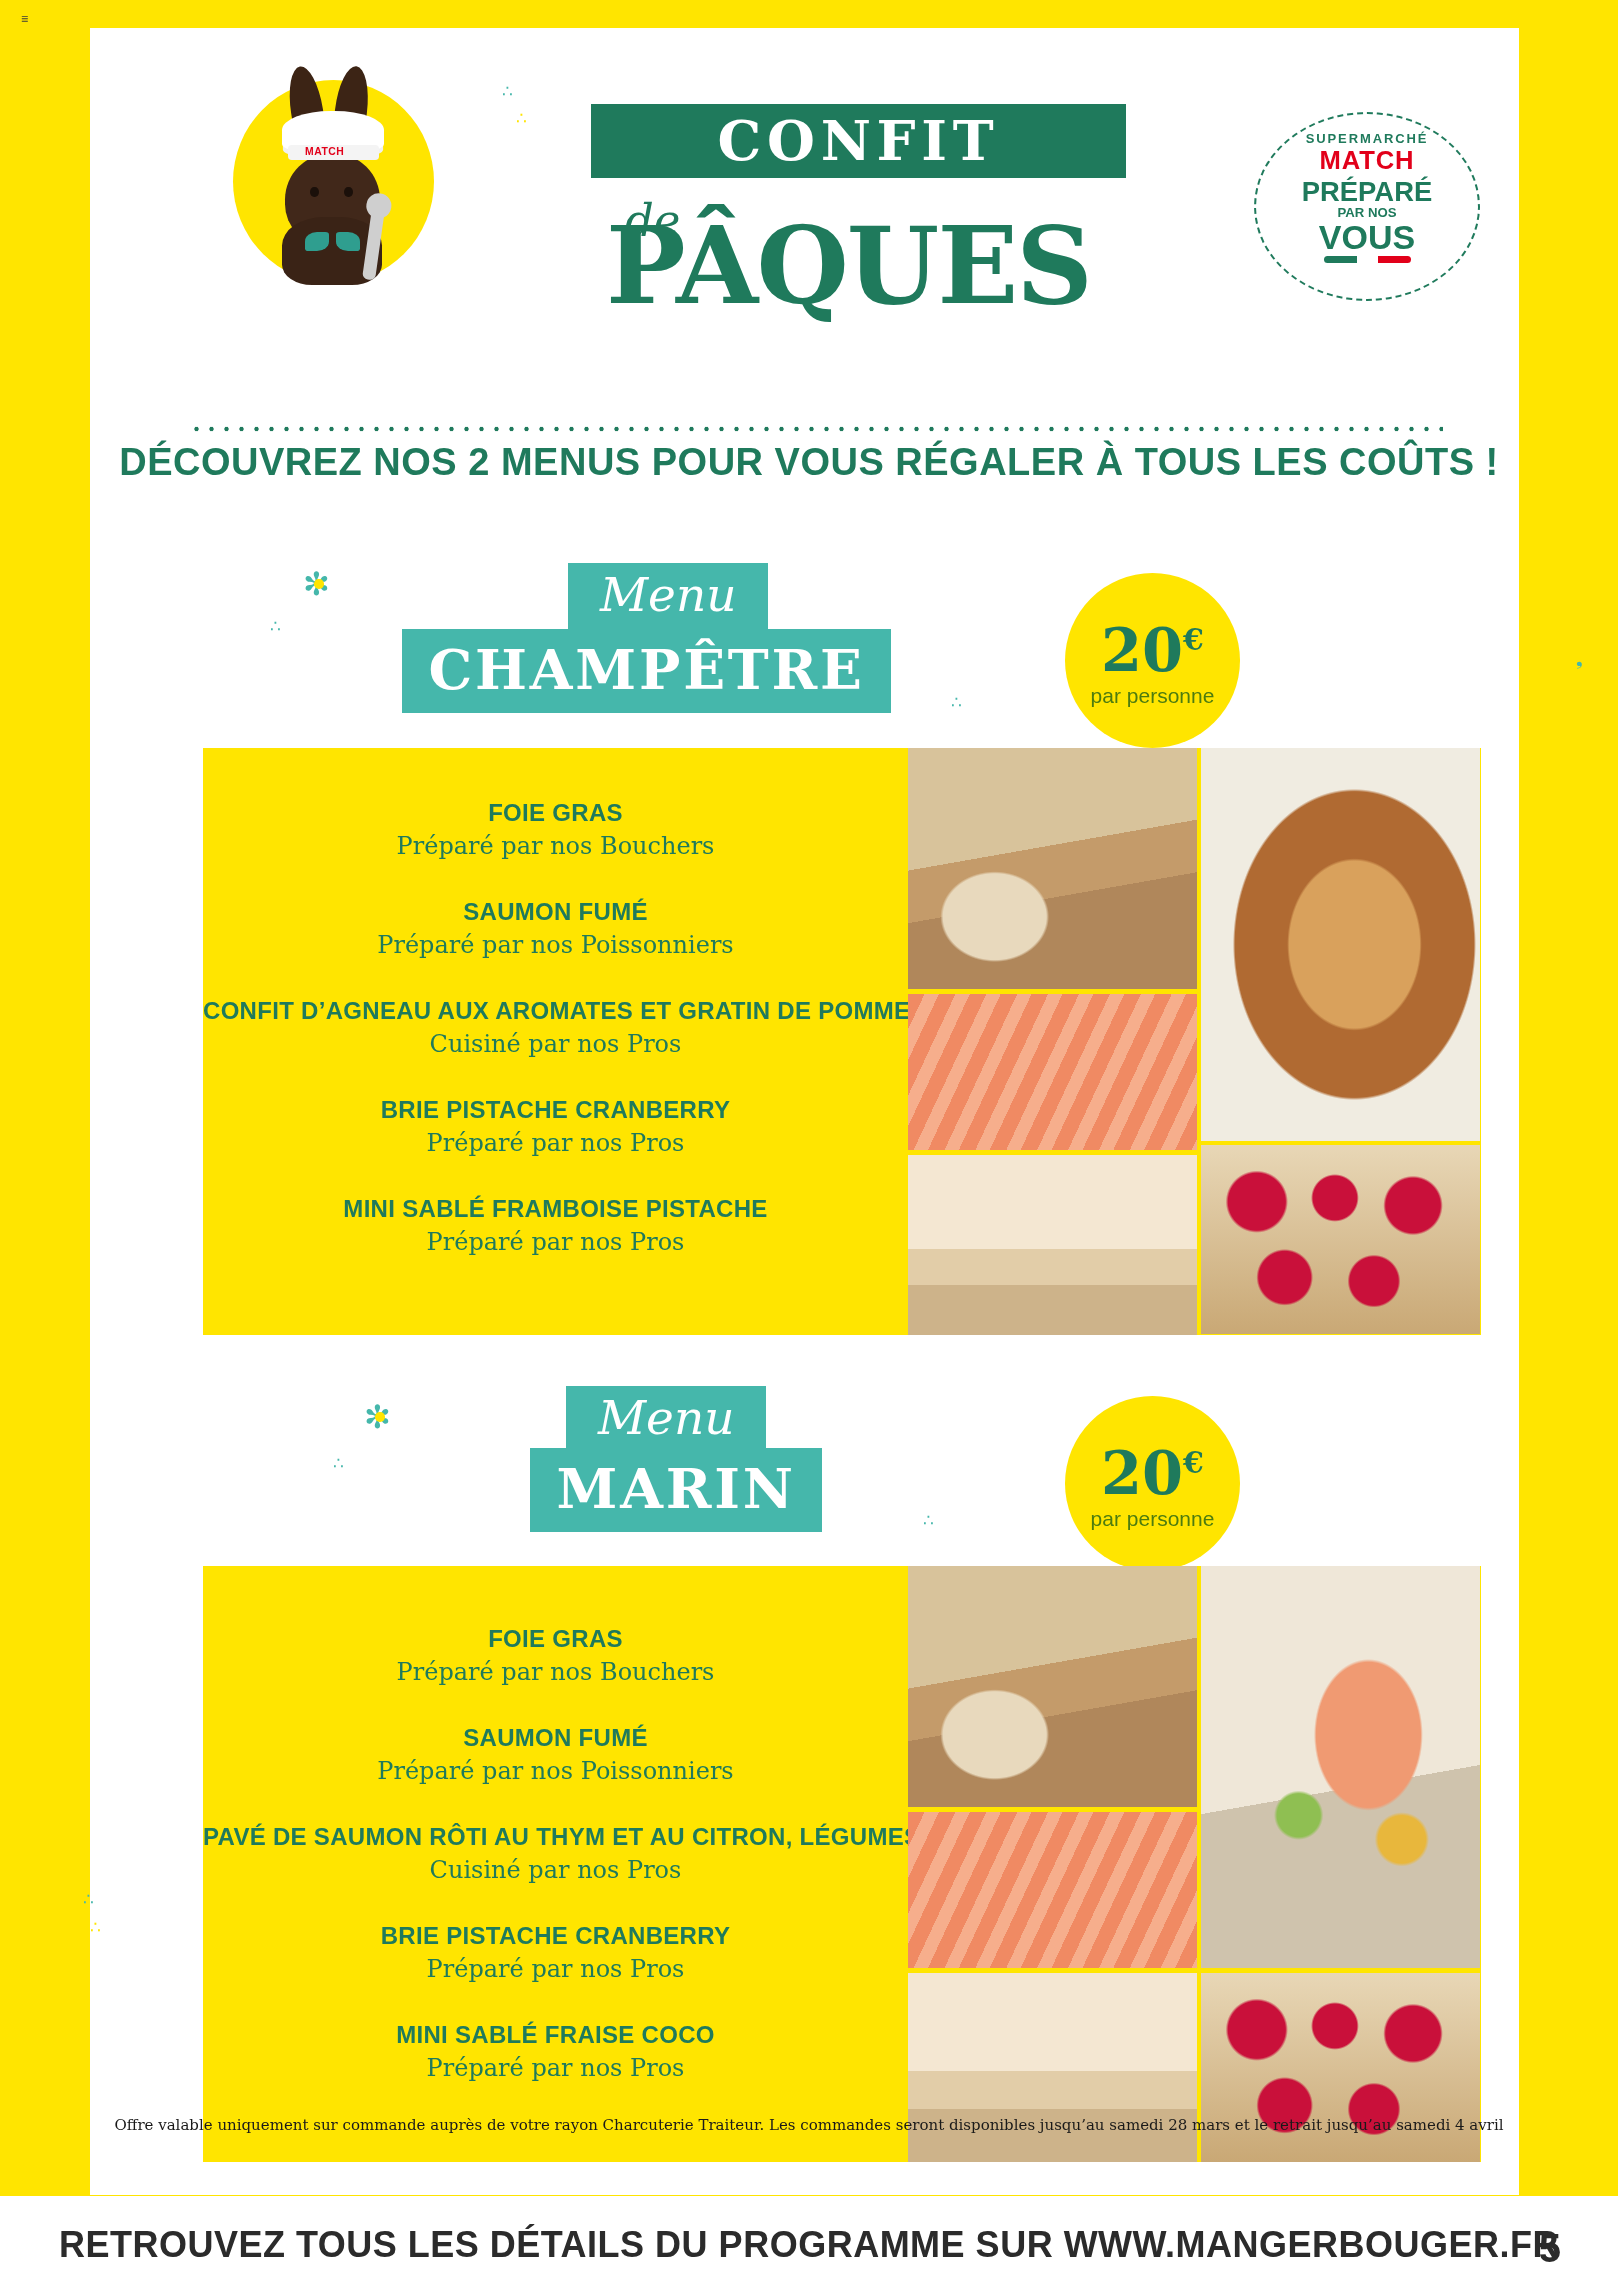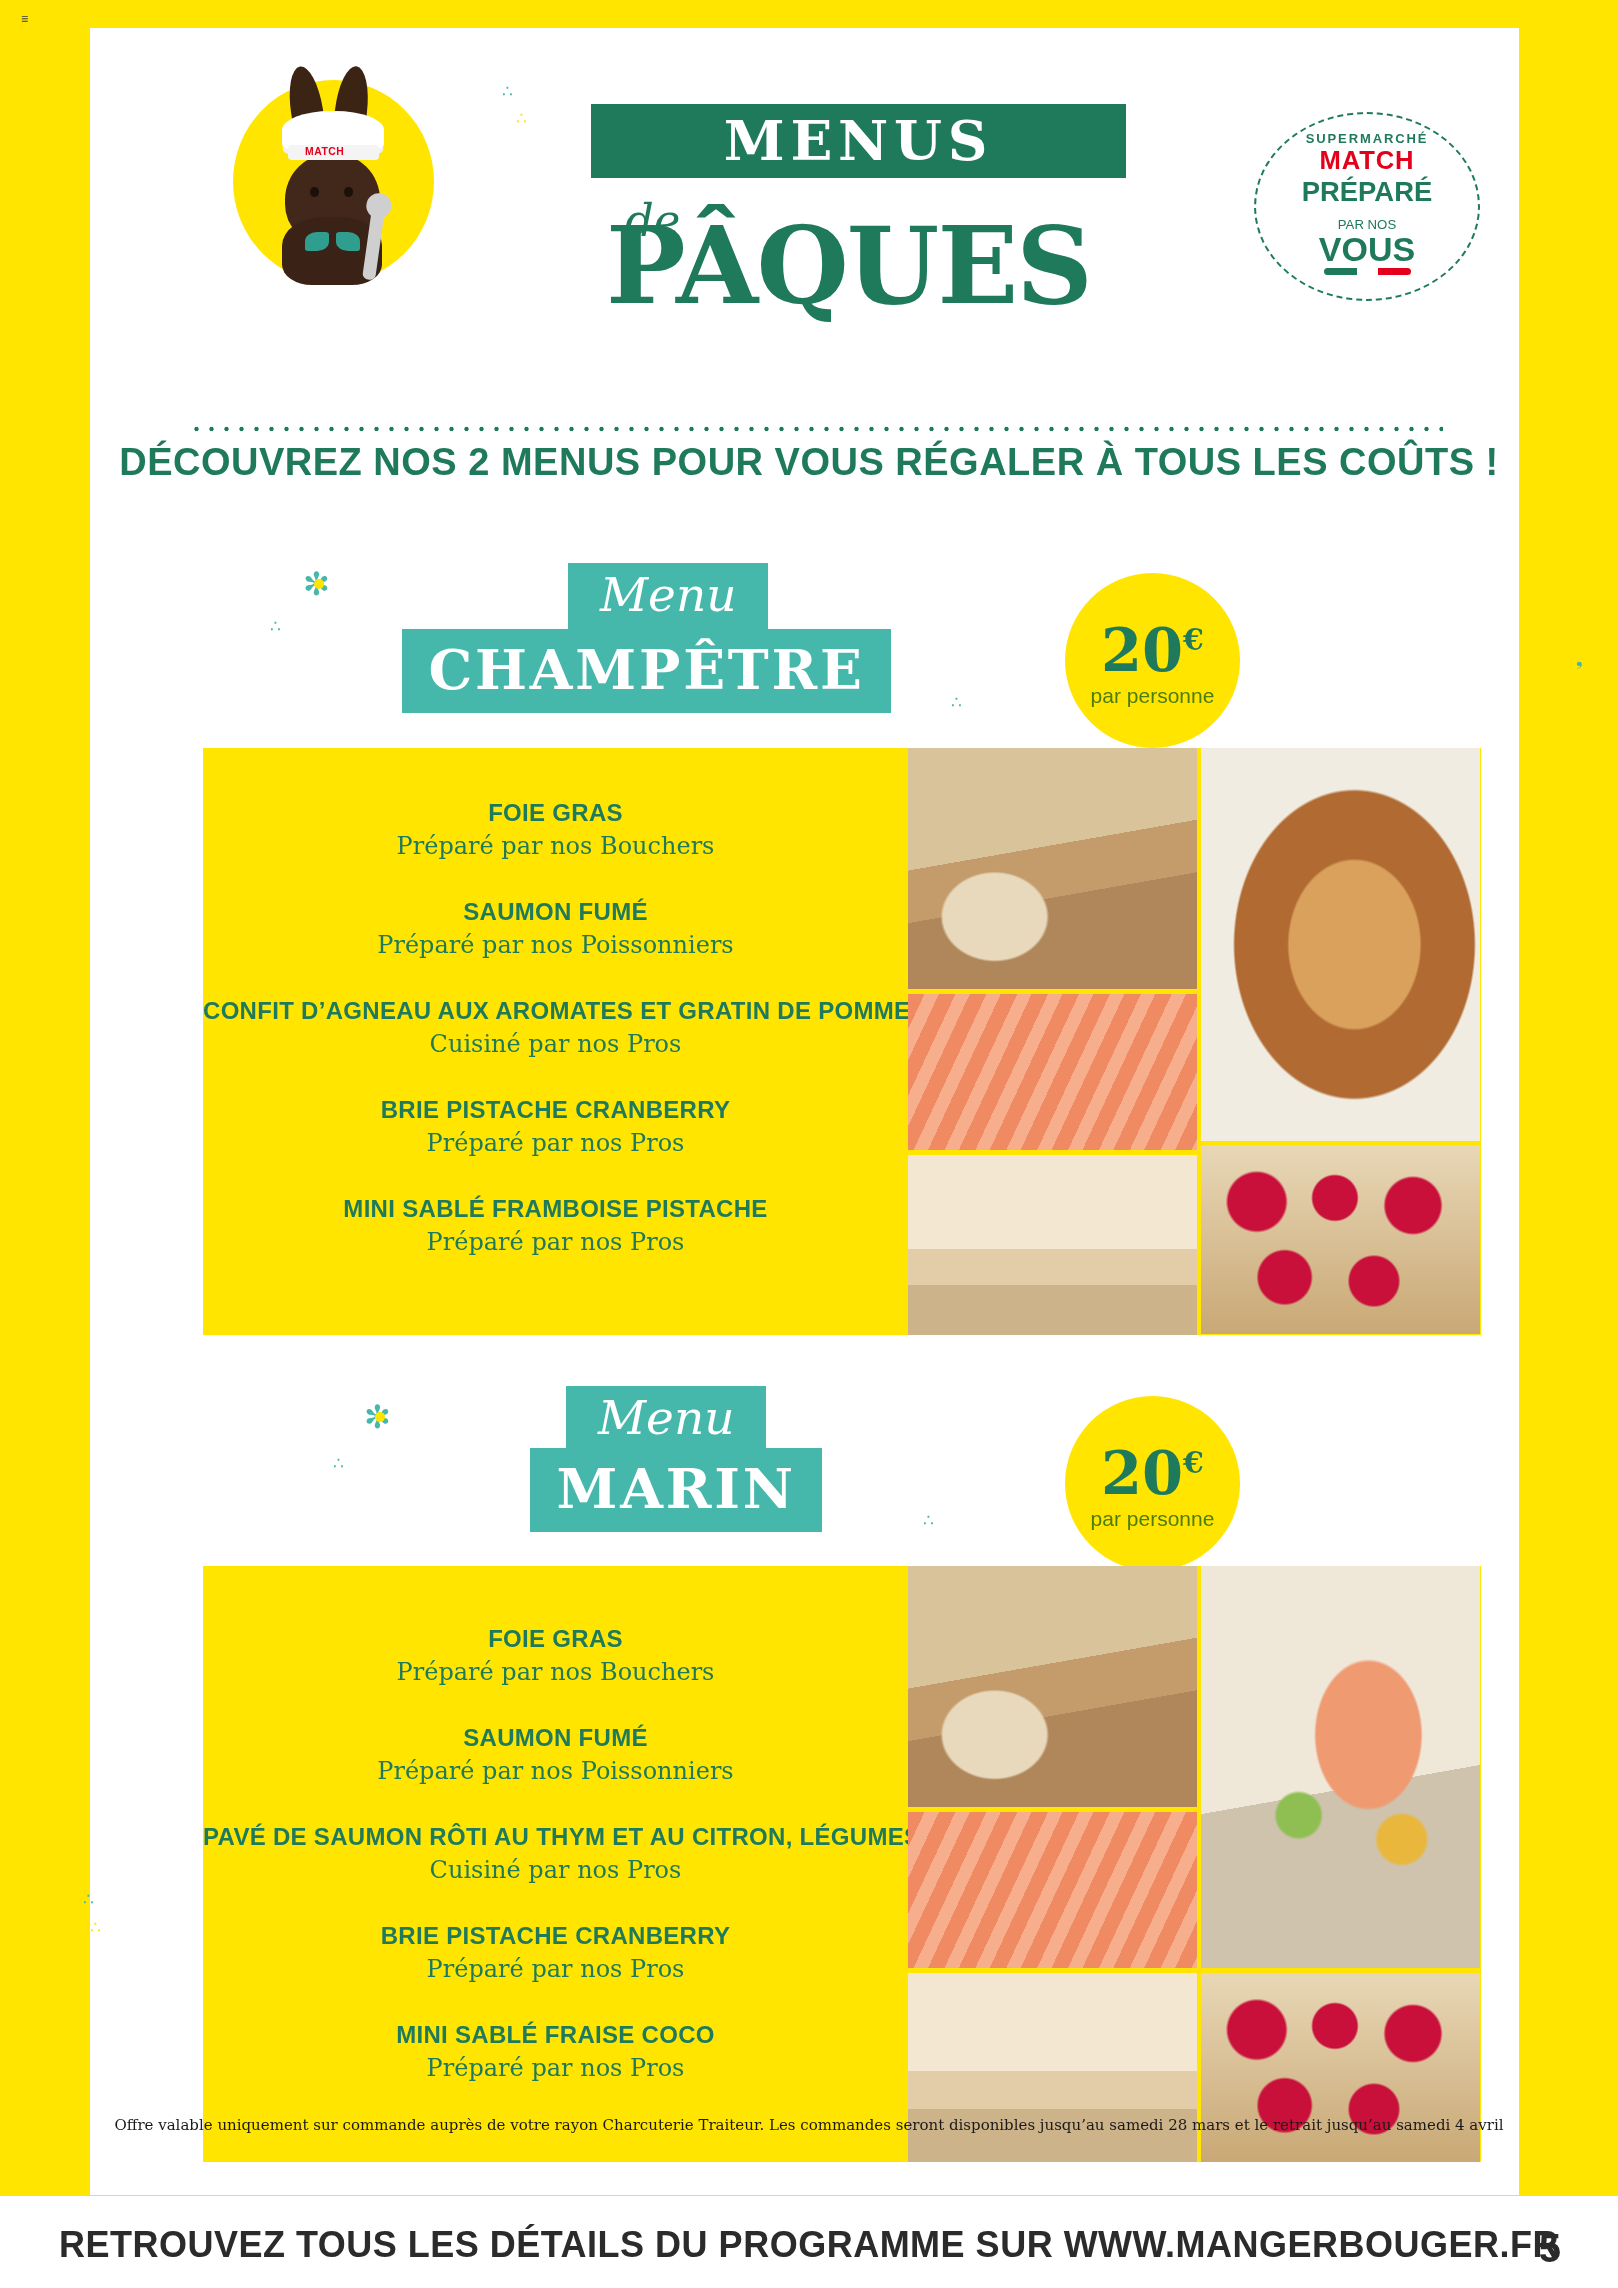--- a/index.html
+++ b/index.html
@@ -205,24 +205,23 @@
   }
   .pb-prepare {
     font-size: 27.4px;
     font-weight: bold;
     color: #1f7a5c;
     line-height: 28px;
     margin-top: 3.8px;
   }
   .pb-par {
     font-size: 13.2px;
-    font-weight: normal;
+    font-weight: bold;
     color: #1f7a5c;
     line-height: 14px;
-    margin-top: 12px;
   }
   .pb-pros {
     font-size: 34px;
     font-weight: bold;
     color: #1f7a5c;
     line-height: 34px;
   }
   .pb-swoosh {
     width: 87px; height: 7.6px;
     margin: 1.9px auto 0;
@@ -446,21 +445,21 @@
       <div class="bunny-hat-logo">MATCH</div>
       <div class="bunny-eye l"></div>
       <div class="bunny-eye r"></div>
       <div class="bunny-body"></div>
       <div class="bunny-bow"></div>
       <div class="bunny-spoon"></div>
     </div>
   </div>
 
   <div class="menus-banner">
-    <span>MENUS</span>
+    <span>CONFIT</span>
   </div>
   <div class="de-word">de</div>
   <div class="paques-word">PÂQUES</div>
 
   <div class="prepare-badge">
     <div class="pb-super">SUPERMARCHÉ</div>
     <div class="pb-match">MATCH</div>
     <div class="pb-prepare">PRÉPARÉ</div>
     <div class="pb-par">PAR NOS</div>
     <div class="pb-pros">VOUS</div>

